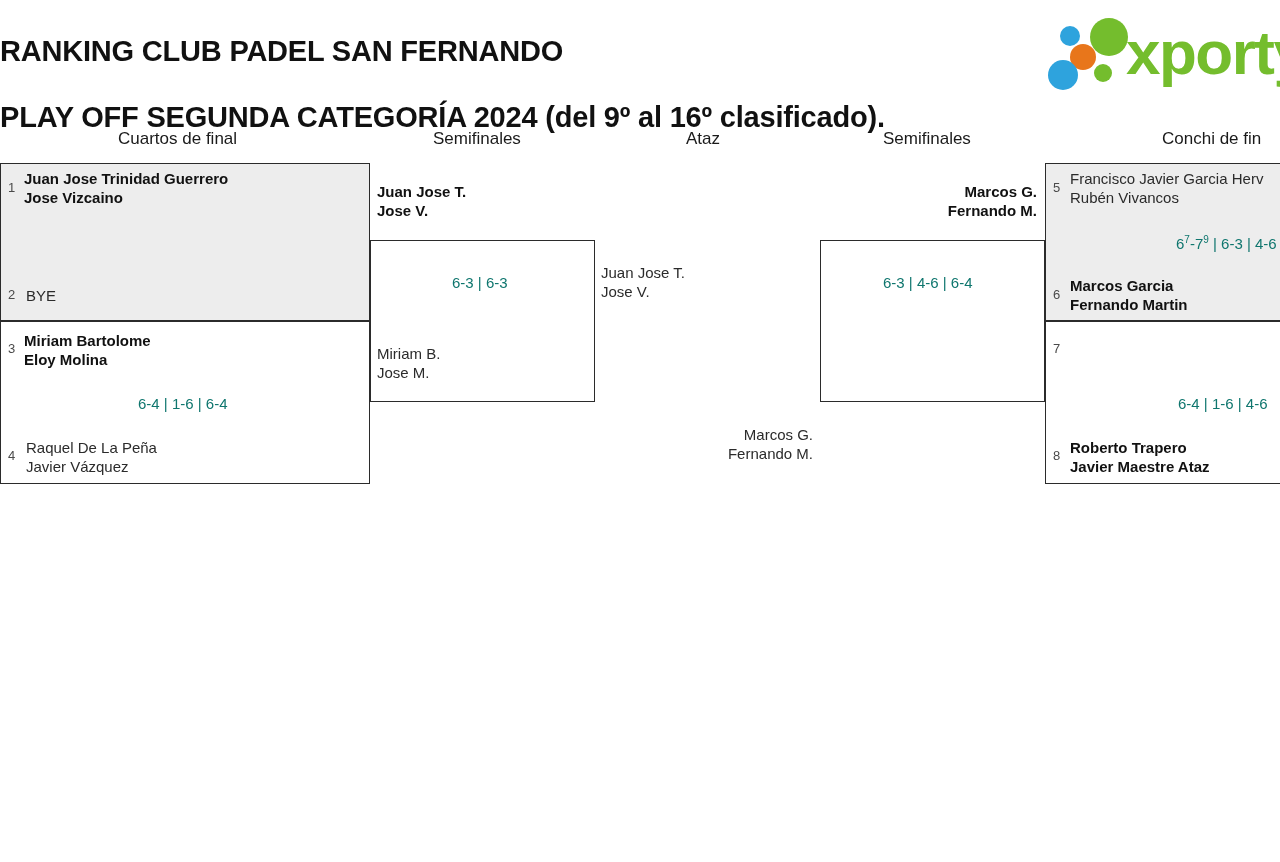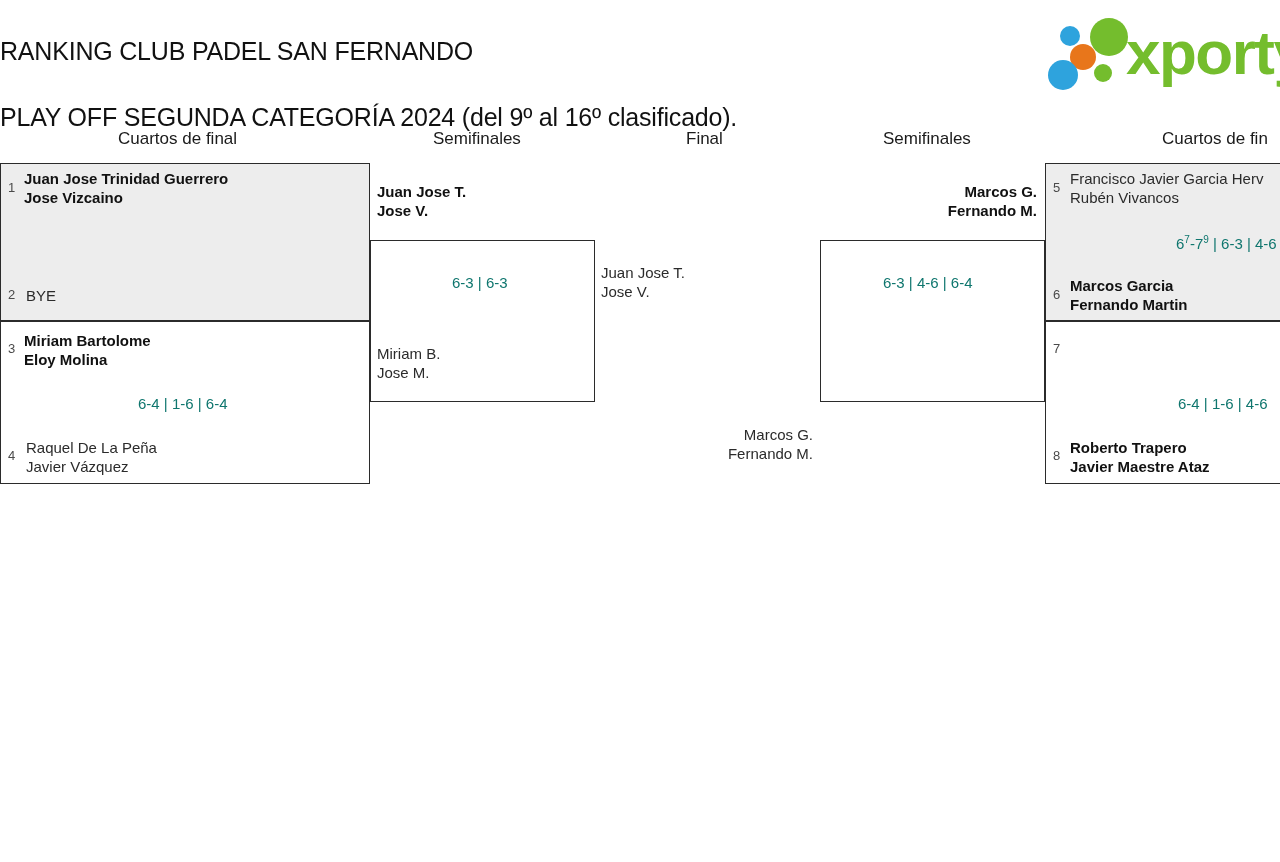--- a/index.html
+++ b/index.html
@@ -14,23 +14,23 @@
     color: #1a1a1a;
   }
 
   #root { position: relative; width: 1280px; height: 862px; }
 
   
   .header-title {
     position: absolute;
     left: 0px; top: 2px;
     width: 1030px;
-    font-size: 25px;
+    font-size: 29px;
     line-height: 33px;
-    font-weight: 400;
+    font-weight: 700;
     letter-spacing: -0.2px;
     color: #111111;
     white-space: pre-line;
   }
   .header-title .tline { display: block; }
 
   .logo {
     position: absolute;
     left: 1046px; top: 16px;
     width: 232px; height: 74px;
@@ -127,23 +127,23 @@
       <span class="dot dot-green-lg"></span>
       <span class="dot dot-orange"></span>
       <span class="dot dot-blue-lg"></span>
       <span class="dot dot-green-sm"></span>
     </div>
     <div class="logo-text">xporty</div>
   </div>
 
   <div class="round-header" style="left:118px;">Cuartos de final</div>
   <div class="round-header" style="left:433px;">Semifinales</div>
-  <div class="round-header" style="left:686px;">Final</div>
+  <div class="round-header" style="left:686px;">Ataz</div>
   <div class="round-header" style="left:883px;">Semifinales</div>
-  <div class="round-header" style="left:1162px;">Cuartos de fin</div>
+  <div class="round-header" style="left:1162px;">Conchi de fin</div>
 
   <div class="match-box shaded" style="left:0px; top:163px; width:370px; height:158px;">
   </div>
   <div class="seed" style="left:8px; top:180px;">1</div>
   <div class="team winner" style="left:24px; top:169px;">
     <span class="p">Juan Jose Trinidad Guerrero</span>
     <span class="p">Jose Vizcaino</span>
   </div>
   <div class="seed" style="left:8px; top:287px;">2</div>
   <div class="team" style="left:26px; top:286px;">

